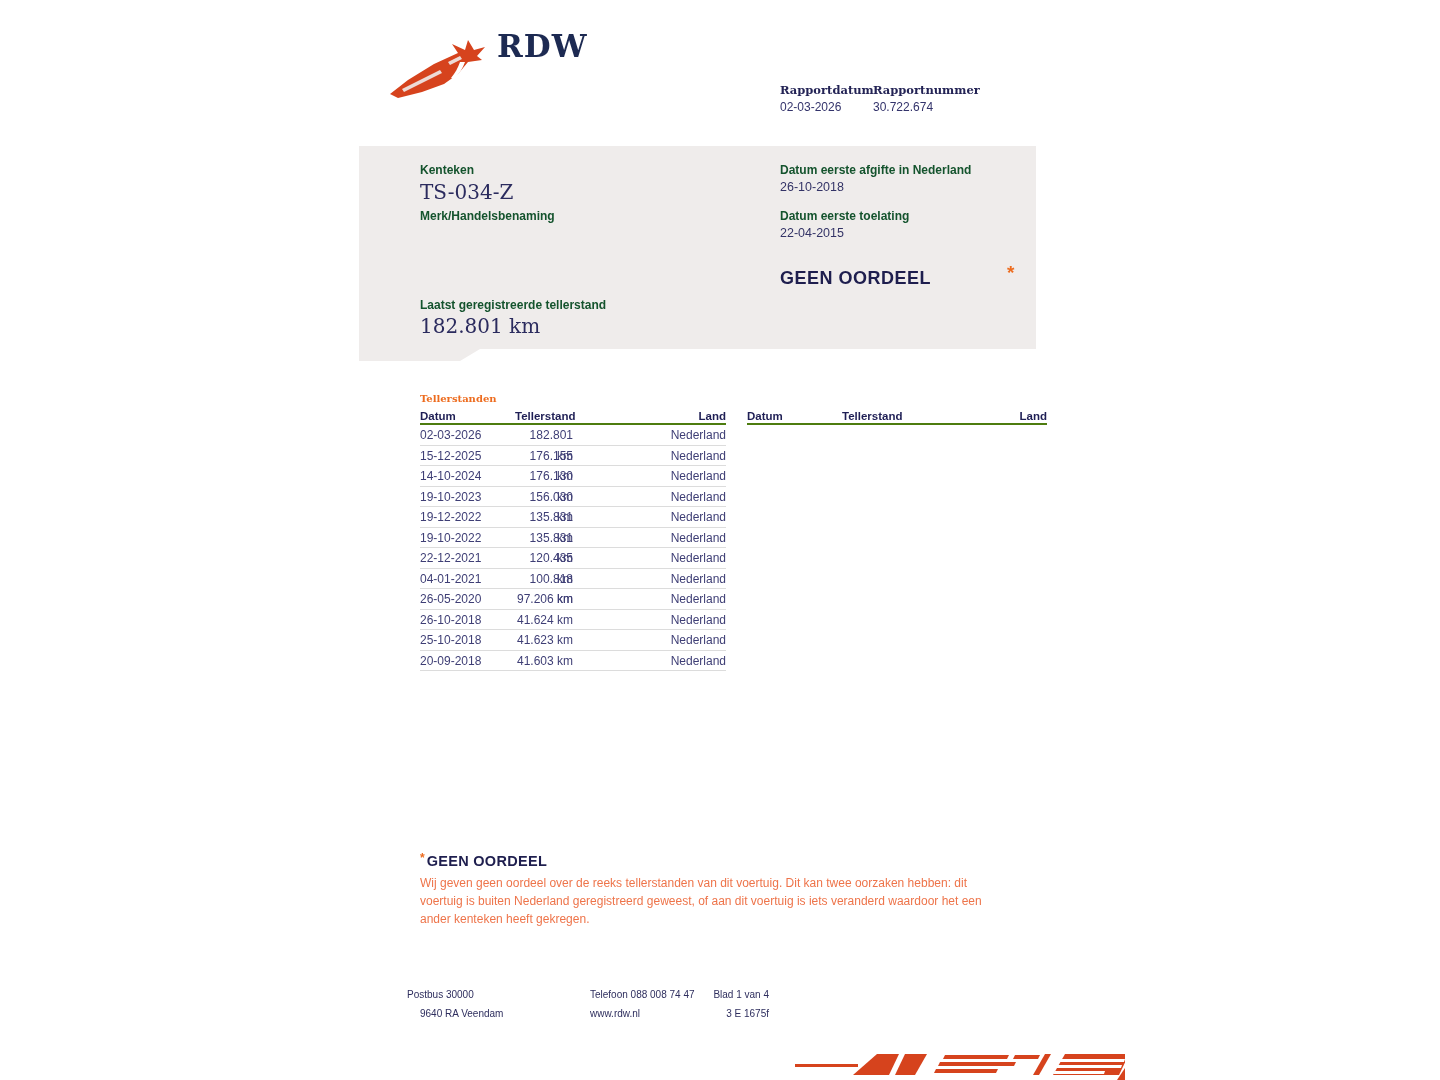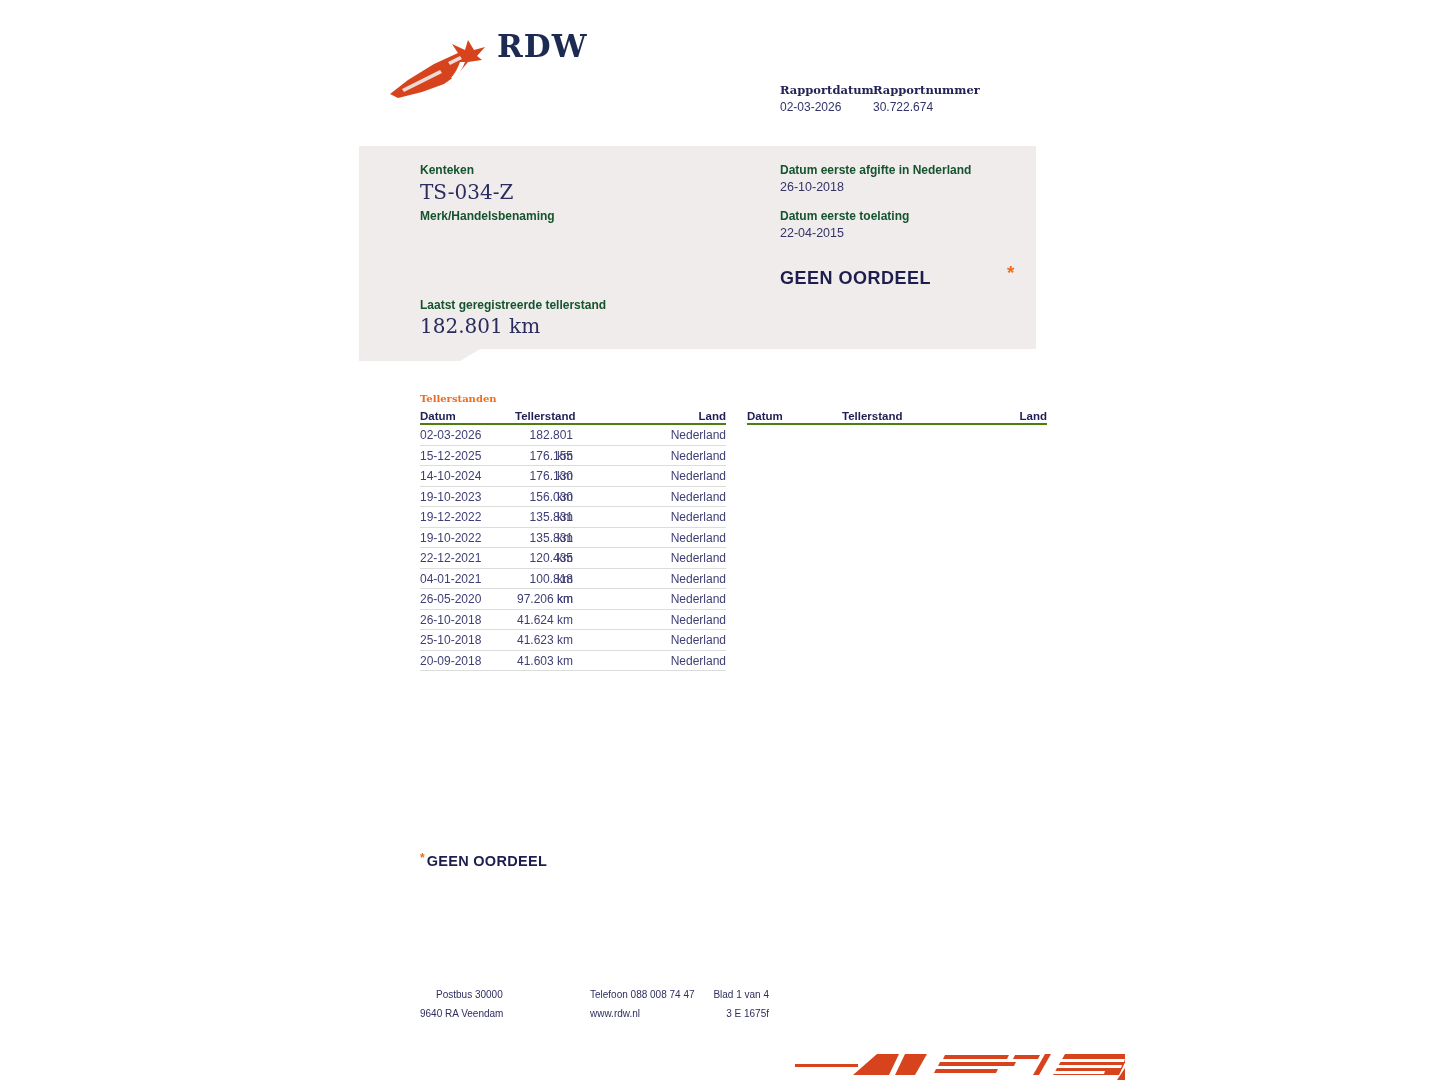--- a/index.html
+++ b/index.html
@@ -60,21 +60,21 @@
   .tcell.c-land { flex:1; text-align:right; }
 
   
   #footnote-title-wrap { left:400px; top:851px; }
   #footnote-mark { font-size:12px; font-weight:bold; color:#ed6c1f; vertical-align:4px; margin-right:2px; }
   #footnote-title { font-size:14.5px; font-weight:bold; color:#1e1e4e; letter-spacing:0.3px; }
   #footnote-text { left:400px; top:874px; width:592px; font-size:12px; line-height:18px; color:#ee744a; }
 
   
   .foot { position:absolute; font-size:10px; color:#2e2e5e; }
-  #foot-addr1 { left:416px; top:989px; }
+  #foot-addr1 { left:387px; top:989px; }
   #foot-addr2 { left:400px; top:1008px; }
   #foot-tel   { left:570px; top:989px; }
   #foot-web   { left:570px; top:1008px; }
   #foot-page  { right:415px; top:989px; text-align:right; }
   #foot-code  { right:415px; top:1008px; text-align:right; }
 
   
   #footer-graphic { left:775px; top:1048px; width:330px; height:32px; overflow:hidden; }
 </style>
 </head>
@@ -185,20 +185,21 @@
     <div class="thead">
       <span class="h-datum">Datum</span>
       <span class="h-teller">Tellerstand</span>
       <span class="h-land">Land</span>
     </div>
   </div>
 
   <div id="footnote-title-wrap" class="abs">
     <span id="footnote-mark">*</span><span id="footnote-title">GEEN OORDEEL</span>
   </div>
+  <div id="footnote-text" class="abs">Wij geven geen oordeel over de reeks tellerstanden van dit voertuig. Dit kan twee oorzaken hebben: dit voertuig is buiten Nederland geregistreerd geweest, of aan dit voertuig is iets veranderd waardoor het een ander kenteken heeft gekregen.</div>
 
   <div id="foot-addr1" class="foot">Postbus 30000</div>
   <div id="foot-addr2" class="foot">9640 RA Veendam</div>
   <div id="foot-tel" class="foot">Telefoon 088 008 74 47</div>
   <div id="foot-web" class="foot">www.rdw.nl</div>
   <div id="foot-page" class="foot">Blad 1 van 4</div>
   <div id="foot-code" class="foot">3 E 1675f</div>
 
   <svg id="footer-graphic" class="abs" viewBox="0 0 330 32" xmlns="http://www.w3.org/2000/svg" preserveAspectRatio="none">
     <g fill="#d6431d">

